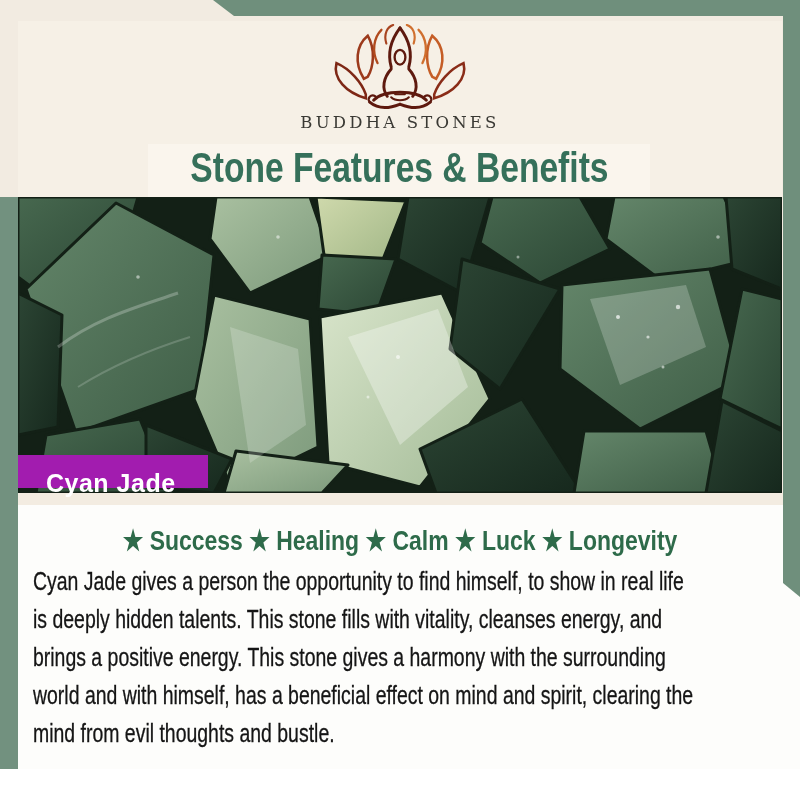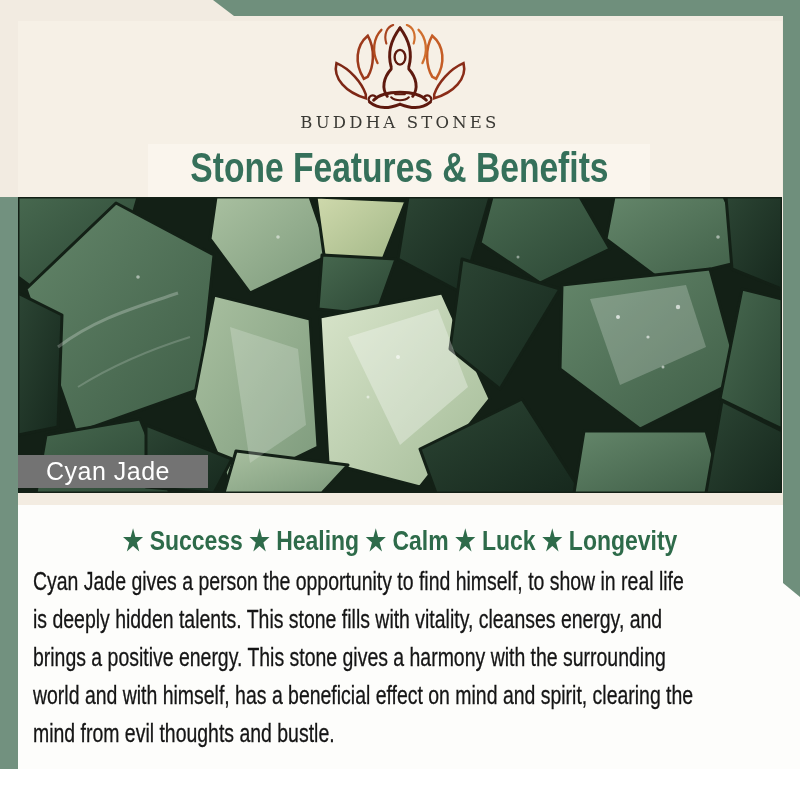--- a/index.html
+++ b/index.html
@@ -32,22 +32,22 @@
     display:flex;align-items:flex-start;justify-content:center;}
   .title-text{
     font-size:42px;font-weight:700;color:#35705a;white-space:nowrap;
     transform:scaleX(0.8);transform-origin:center center;letter-spacing:0px;
   }
   
   .photo{position:absolute;left:18px;top:197px;width:764px;height:296px;overflow:hidden;}
   .photo svg{display:block;}
   .photo-label{
     position:absolute;left:18px;top:455px;height:33px;min-width:190px;box-sizing:border-box;
-    background:#737373;color:#ffffff;font-size:25px;font-weight:400;letter-spacing:0.5px;
-    line-height:33px;padding:0 30px 0 28px;
+    background:#a21caf;color:#ffffff;font-size:25px;font-weight:700;letter-spacing:0.5px;
+    line-height:33px;padding:12px 30px 0 28px;
   }
   
   .features-line{
     position:absolute;left:18px;top:524px;width:764px;text-align:center;
     font-size:28px;font-weight:700;color:#2e6b4a;white-space:nowrap;
     transform:scaleX(0.82);transform-origin:center top;
   }
   
   .description{
     position:absolute;left:33px;top:562px;width:1000px;

